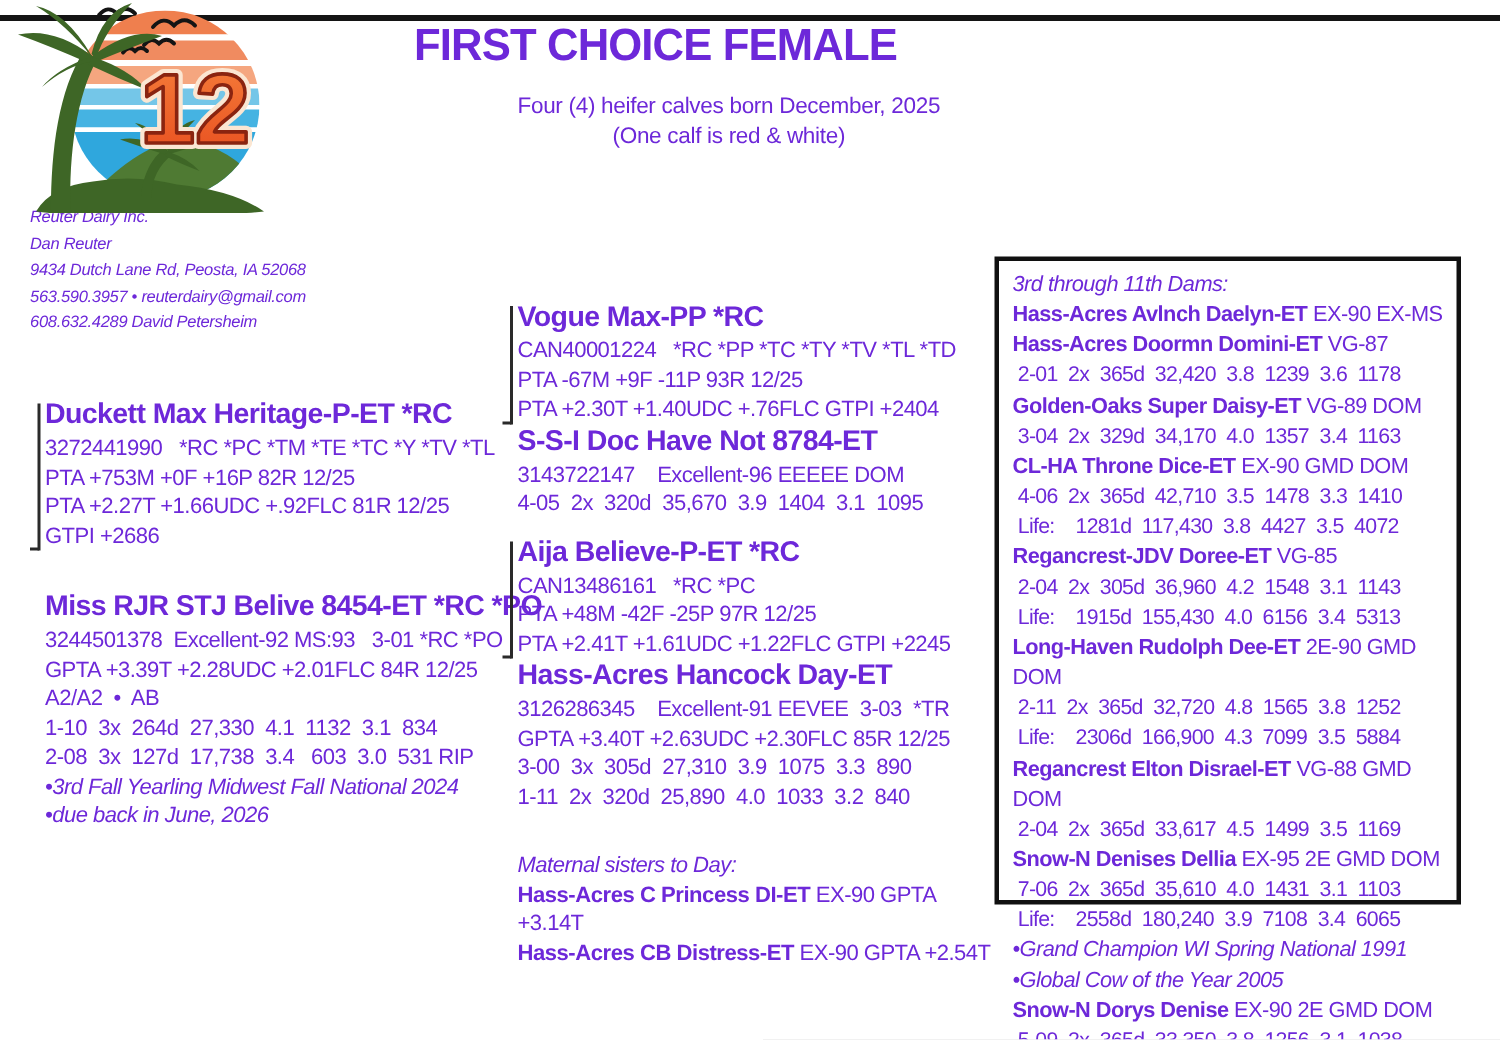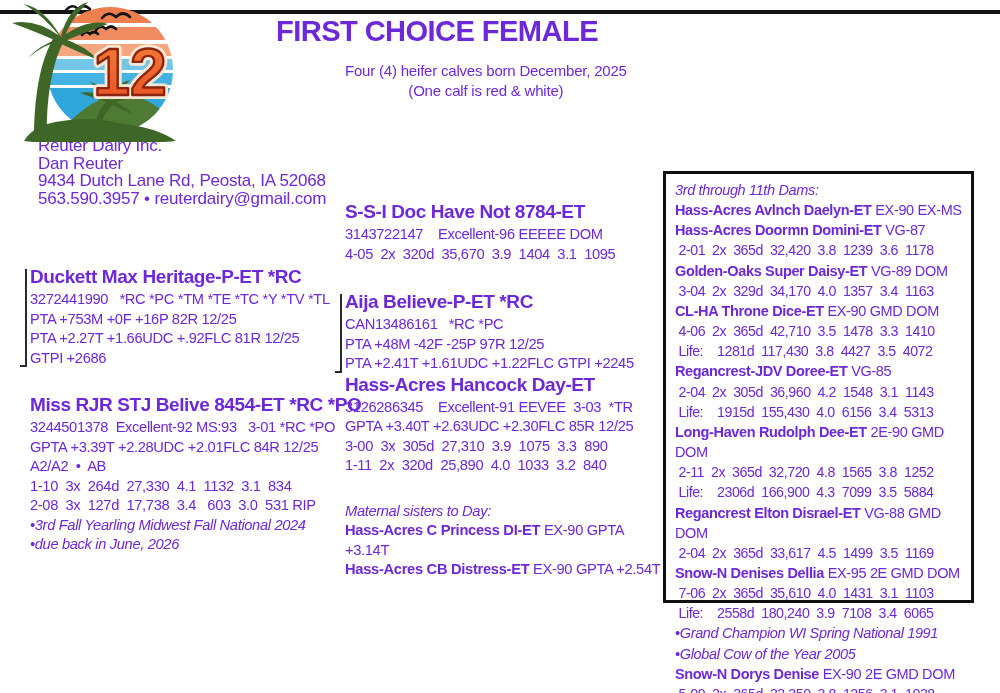--- a/index.html
+++ b/index.html
@@ -1,34 +1,34 @@
 <!DOCTYPE html>
 <html><head>
 <meta charset="utf-8">
 <style>
   html,body{margin:0;padding:0;background:#e8e8e8;}
   .page{position:relative;width:1000px;height:693px;background:#fff;margin:0 auto;
         font-family:"Liberation Sans","DejaVu Sans",sans-serif;color:#6d28d9;overflow:hidden;}
   .toprule{position:absolute;left:0;top:10px;width:1000px;height:4px;background:#141414;}
   .logo{position:absolute;left:6px;top:0;width:172px;height:142px;z-index:2;}
-  .contact{position:absolute;left:38px;top:137px;font-size:17px;
+  .contact{position:absolute;left:20px;top:137px;font-style:italic;font-size:11px;
            line-height:17.6px;letter-spacing:-0.2px;}
   .title{position:absolute;left:276px;top:14px;font-size:30px;font-weight:bold;
          letter-spacing:-0.6px;transform:scaleX(.97);transform-origin:left top;}
   .subtitle{position:absolute;left:345px;top:61px;font-size:15px;line-height:19.5px;letter-spacing:-0.2px;text-align:center;}
   .col{position:absolute;font-size:14.7px;line-height:19.5px;letter-spacing:-0.35px;}
   .col-left{left:30px;top:266px;width:314px;}
   .col-mid{left:345px;top:201px;width:322px;}
   .block{position:relative;}
   .block.bar::before{content:"";position:absolute;left:-5px;top:3px;bottom:1px;width:2px;background:#2a2a2a;}
   .block.bar::after{content:"";position:absolute;left:-10px;bottom:1px;width:6px;height:2px;background:#2a2a2a;}
   .bt{font-size:19px;font-weight:bold;letter-spacing:-0.4px;line-height:22px;margin-bottom:2px;white-space:nowrap;}
   .bl{white-space:pre-wrap;}
   .it{font-style:italic;}
-  .sp24{margin-top:27px;}
+  .sp24{margin-top:11px;}
   .sp26{margin-top:26px;}
   .sisters-label{font-style:italic;}
   .sister b{letter-spacing:-0.3px;margin-top:19px;}
   .damsbox{position:absolute;left:663px;top:171px;width:311px;height:432px;box-sizing:border-box;
            border:3.5px solid #101010;padding:6px 8px 0 9px;font-size:14.5px;line-height:20.15px;
            letter-spacing:-0.35px;}
   .damsbox .ln{white-space:pre-wrap;}
   .damsbox .num{font-size:14.2px;letter-spacing:-0.45px;}
   .damsbox .hd{font-style:italic;}
   b{font-weight:bold;}
@@ -95,20 +95,21 @@
 
     <text x="124" y="95" text-anchor="middle" font-family="Liberation Sans, sans-serif" font-size="66" font-weight="bold" fill="none" stroke="#FBE6D2" stroke-width="8" stroke-linejoin="round">12</text>
     <text x="124" y="95" text-anchor="middle" font-family="Liberation Sans, sans-serif" font-size="66" font-weight="bold" fill="url(#dg)" stroke="#8A2410" stroke-width="2.4" stroke-linejoin="round">12</text>
   </svg>
 
   <div class="contact">
     <div>Reuter Dairy Inc.</div>
     <div>Dan Reuter</div>
     <div>9434 Dutch Lane Rd, Peosta, IA  52068</div>
     <div>563.590.3957  •  reuterdairy@gmail.com</div>
+    <div>608.632.4289 David Petersheim</div>
   </div>
 
   <div class="title">FIRST CHOICE FEMALE</div>
   <div class="subtitle">
     <div>Four (4) heifer calves born December, 2025</div>
     <div>(One calf is red &amp; white)</div>
   </div>
 
   <div class="col col-left">
     <div class="block bar">
@@ -124,20 +125,26 @@
       <div class="bl">GPTA +3.39T +2.28UDC +2.01FLC 84R 12/25</div>
       <div class="bl">A2/A2  •  AB</div>
       <div class="bl">1-10  3x  264d  27,330  4.1  1132  3.1  834</div>
       <div class="bl">2-08  3x  127d  17,738  3.4   603  3.0  531 RIP</div>
       <div class="bl it">•3rd Fall Yearling Midwest Fall National 2024</div>
       <div class="bl it">•due back in June, 2026</div>
     </div>
   </div>
 
   <div class="col col-mid">
+    <div class="block bar">
+      <div class="bt">Vogue Max-PP *RC</div>
+      <div class="bl">CAN40001224   *RC *PP *TC *TY *TV *TL *TD</div>
+      <div class="bl">PTA -67M +9F -11P 93R 12/25</div>
+      <div class="bl">PTA +2.30T +1.40UDC +.76FLC GTPI +2404</div>
+    </div>
     <div class="block">
       <div class="bt">S-S-I Doc Have Not 8784-ET</div>
       <div class="bl">3143722147    Excellent-96 EEEEE DOM</div>
       <div class="bl">4-05  2x  320d  35,670  3.9  1404  3.1  1095</div>
     </div>
     <div class="block bar sp24">
       <div class="bt">Aija Believe-P-ET *RC</div>
       <div class="bl">CAN13486161   *RC *PC</div>
       <div class="bl">PTA +48M -42F -25P 97R 12/25</div>
       <div class="bl">PTA +2.41T +1.61UDC +1.22FLC GTPI +2245</div>

